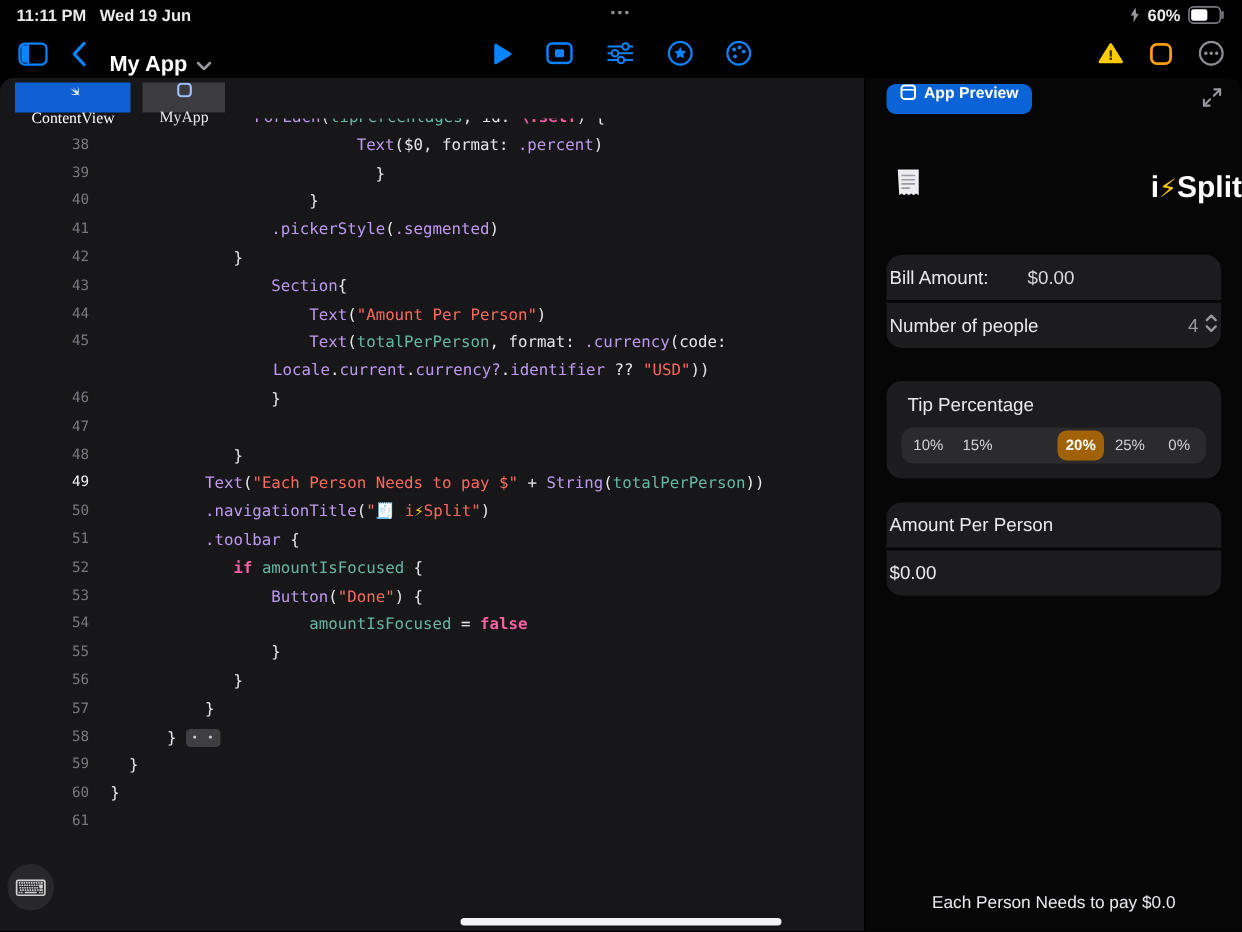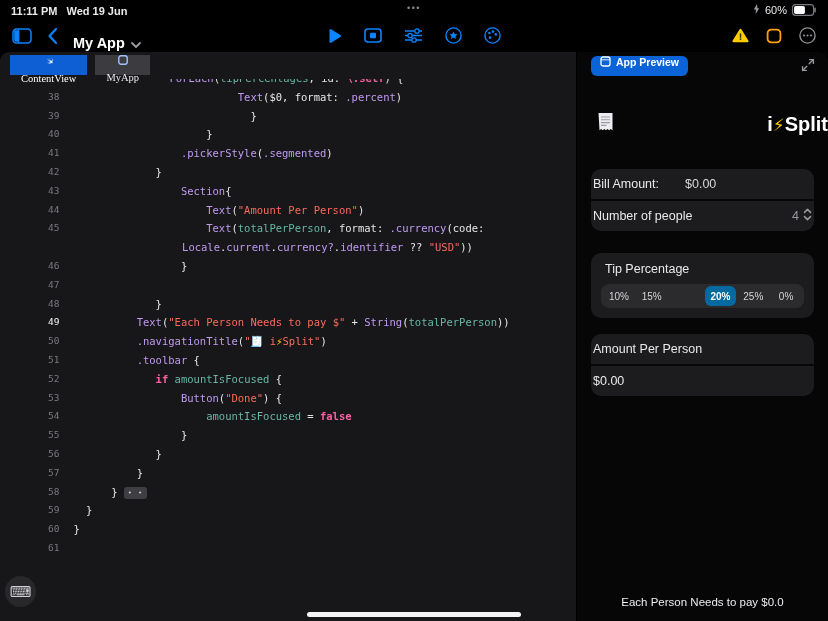--- a/index.html
+++ b/index.html
@@ -8,21 +8,21 @@
          font-family:"Liberation Sans","DejaVu Sans",sans-serif; color:#fff; }
   .screen { position:relative; width:828px; height:621px; background:#000; overflow:hidden; }
 
   
   .statusbar { position:absolute; top:0; left:0; right:0; height:22px;
                display:flex; align-items:center; justify-content:space-between;
                padding:0 11px; font-size:11px; font-weight:700; color:#eceaec; }
   .sb-left { display:flex; gap:9px; }
   .sb-center { position:absolute; left:50%; top:3px; transform:translateX(-50%);
                color:#8b8b90; font-size:9px; letter-spacing:1.5px; font-weight:400; }
-  .sb-right { display:flex; gap:5px; font-weight:400; color:#eceaec; }
+  .sb-right { display:flex; align-items:center; gap:5px; font-weight:700; color:#eceaec; }
 
   
   .toolbar { position:absolute; top:22px; left:0; right:0; height:30px;
              display:flex; align-items:center; padding:0 12px; background:#000; }
   .tb-left { display:flex; align-items:center; gap:15px; }
   .tb-center { position:absolute; left:50%; transform:translateX(-50%);
                display:flex; align-items:center; gap:22px; }
   .tb-right { margin-left:auto; display:flex; align-items:center; gap:17px; }
   .icon-btn { background:none; border:none; padding:0; display:flex; align-items:center;
               justify-content:center; cursor:pointer; }
@@ -89,21 +89,21 @@
                  font-size:12.5px; font-family:inherit; }
   .row-right { margin-left:auto; display:flex; align-items:center; gap:4px;
                color:#98989e; font-size:12.5px; }
 
   .tip-card { margin-top:22px; padding-bottom:10px; }
   .tip-label { padding:9px 14px 8px; font-size:12.5px; color:#e9e9ec; }
   .segmented { display:flex; margin:0 10px; height:24px; background:#2b2b2e;
                border-radius:8px; padding:2px; gap:1px; }
   .seg { flex:1; border:none; background:transparent; color:#d4d4d9; font-size:10px;
          border-radius:6px; cursor:pointer; font-family:inherit; }
-  .seg.selected { background:#0369a1; color:#fff; font-weight:700;margin-left:36px; }
+  .seg.selected { background:#a16207; color:#fff; font-weight:700;margin-left:36px; }
 
   .amount-card { margin-top:16px; }
   .pv-footer { position:absolute; left:0; right:0; bottom:13px; text-align:center;
                font-size:11.5px; color:#ececf0; }
 
   .home-indicator { position:absolute; left:50%; transform:translateX(-50%); bottom:4px;
                     width:214px; height:5px; border-radius:3px; background:#f4f4f6; z-index:9; }
 </style>
 </head>
 <body>

